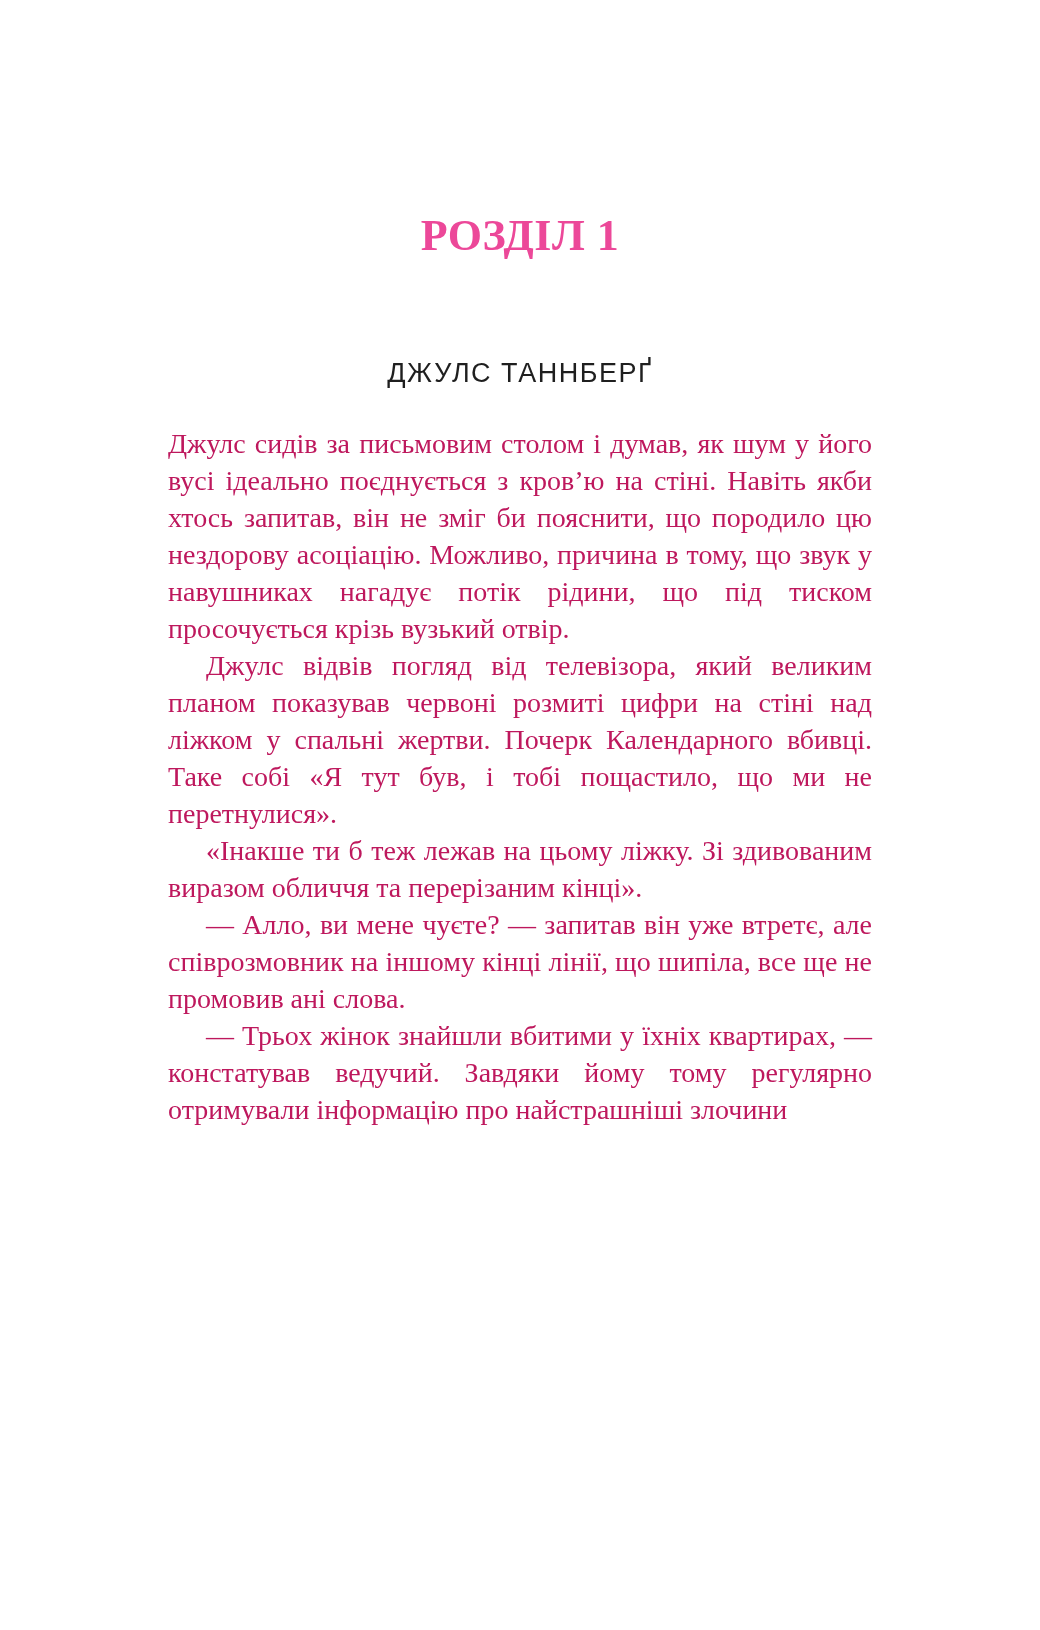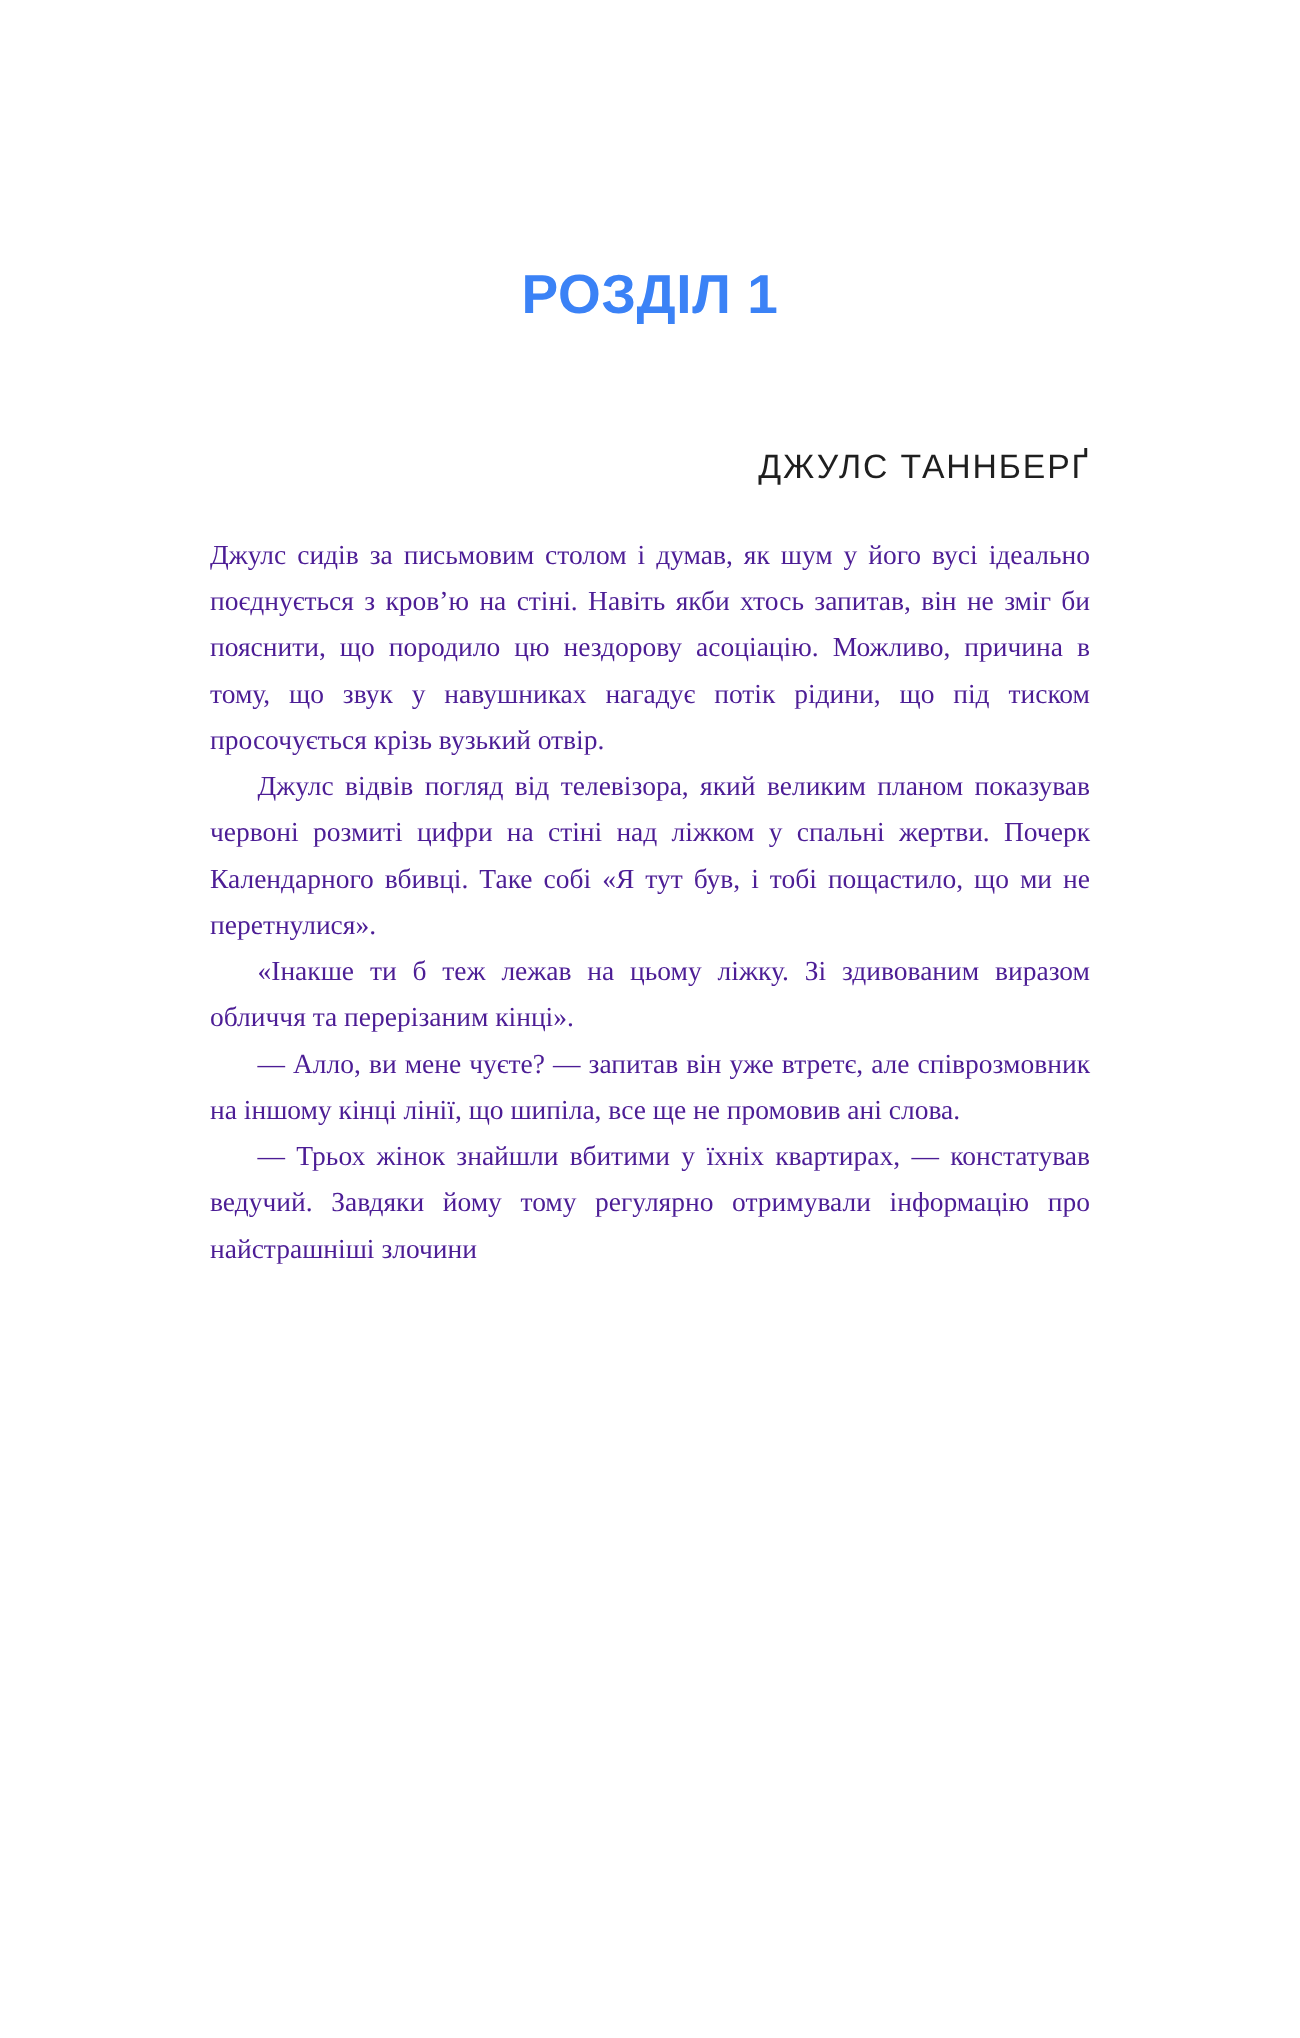--- a/index.html
+++ b/index.html
@@ -11,46 +11,46 @@
       position: relative;
       width: 1040px;
       height: 1630px;
       box-sizing: border-box;
       background: #ffffff;
       color: #121212;
       padding: 214px 168px 0 168px;
       overflow: hidden;
     }
     .chapter-title {
-      font-family: Liberation Sans, sans-serif;
+      font-family: Liberation Serif, serif;
       font-weight: 700;
       font-size: 44px;
       line-height: 1;
       letter-spacing: 0.5px;
       text-align: center;
-      color: #3b82f6;
+      color: #ec4899;
       margin: 0 0 102px 0;
     }
     .author-heading {
       font-family: "Liberation Sans", "DejaVu Sans", sans-serif;
       font-weight: 400;
       font-size: 27px;
       line-height: 1;
       letter-spacing: 1.5px;
-      text-align: right;
+      text-align: center;
       color: #1f1f1f;
       margin: 0 0 38px 0;
     }
     .body-text p {
       font-family: "Liberation Serif", "DejaVu Serif", serif;
-      font-size: 22px;
+      font-size: 28px;
       line-height: 37px;
       text-align: justify;
       margin: 0;
-      color: #4c1d95;
+      color: #be185d;
     }
     .body-text p.indent {
       text-indent: 38px;
     }
   </style>
 </head>
 <body>
 
 <div class="page">
   <h1 class="chapter-title">РОЗДІЛ 1</h1>

